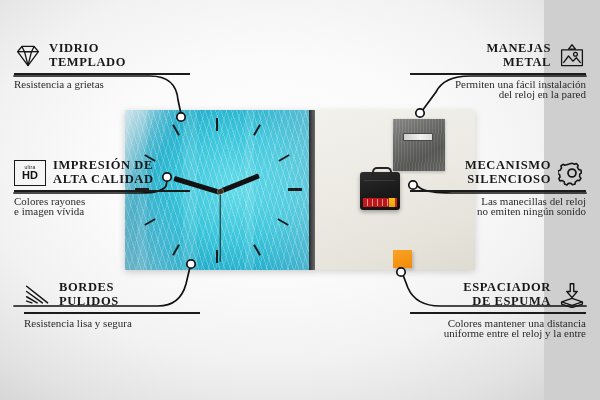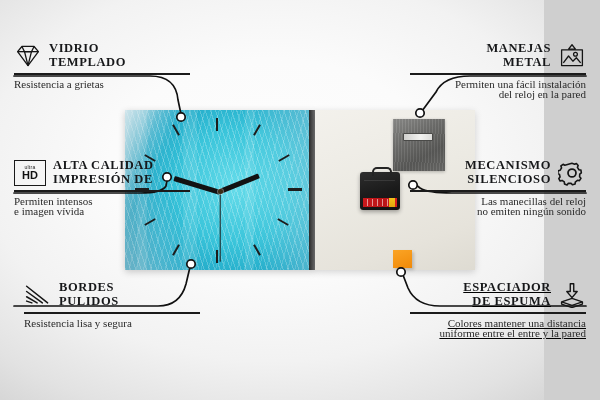--- a/index.html
+++ b/index.html
@@ -224,26 +224,26 @@
     <div class="f-desc">Resistencia a grietas</div>
   </div>
 
   <div class="feature" style="left:14px;top:159px;">
     <div class="f-head">
       <div class="ico-hd">
         <span class="u">ultra</span>
           <span class="h">HD</span>
       </div>
       <div>
+        <div class="f-title">IMPRESIÓN DE</div>
         <div class="f-title">ALTA CALIDAD</div>
-        <div class="f-title">IMPRESIÓN DE</div>
-      </div>
-    </div>
-    <div class="f-rule"></div>
-    <div class="f-desc">Permiten intensos</div>
+      </div>
+    </div>
+    <div class="f-rule"></div>
+    <div class="f-desc">Colores rayones</div>
     <div class="f-desc">e imagen vívida</div>
   </div>
 
   <div class="feature" style="left:24px;top:281px;">
     <div class="f-head">
       <svg class="ico" viewBox="0 0 32 26">
         <g stroke="#151515" stroke-width="1.7" stroke-linecap="round">
           <line x1="3" y1="3" x2="27" y2="22"></line>
           <line x1="3" y1="9" x2="21" y2="22"></line>
           <line x1="3" y1="15" x2="15" y2="22"></line>
@@ -294,32 +294,32 @@
                    0.6,-3.4 2.5,-0.6 1.7,-2.9 -0.8,-2.4 2.7,-2.1 2.2,1.2 Z" transform="scale(0.92) translate(1.3,1.2)"></path>
           <circle cx="16" cy="15" r="4.6"></circle>
         </g>
       </svg>
     </div>
     <div class="f-rule"></div>
     <div class="f-desc">Las manecillas del reloj</div>
     <div class="f-desc">no emiten ningún sonido</div>
   </div>
 
-  <div class="feature right" style="left:410px;top:281px;text-decoration:underline;">
+  <div class="feature right" style="left:410px;top:281px;">
     <div class="f-head">
       <div>
         <div class="f-title">ESPACIADOR</div>
         <div class="f-title">DE ESPUMA</div>
       </div>
       <svg class="ico" viewBox="0 0 32 30">
         <g fill="none" stroke="#151515" stroke-width="1.6" stroke-linejoin="round">
           <path d="M14,2 L14,11 L10,11 L16,18 L22,11 L18,11 L18,2 Z"></path>
           <path d="M16,19 L28,23 L16,27 L4,23 Z"></path>
           <path d="M4,23 L4,25.5 L16,29.5 L28,25.5 L28,23"></path>
         </g>
       </svg>
     </div>
     <div class="f-rule"></div>
     <div class="f-desc">Colores mantener una distancia</div>
-    <div class="f-desc">uniforme entre el entre y la pared</div>
+    <div class="f-desc">uniforme entre el reloj y la entre</div>
   </div>
 
 </div>
 
 </body></html>

